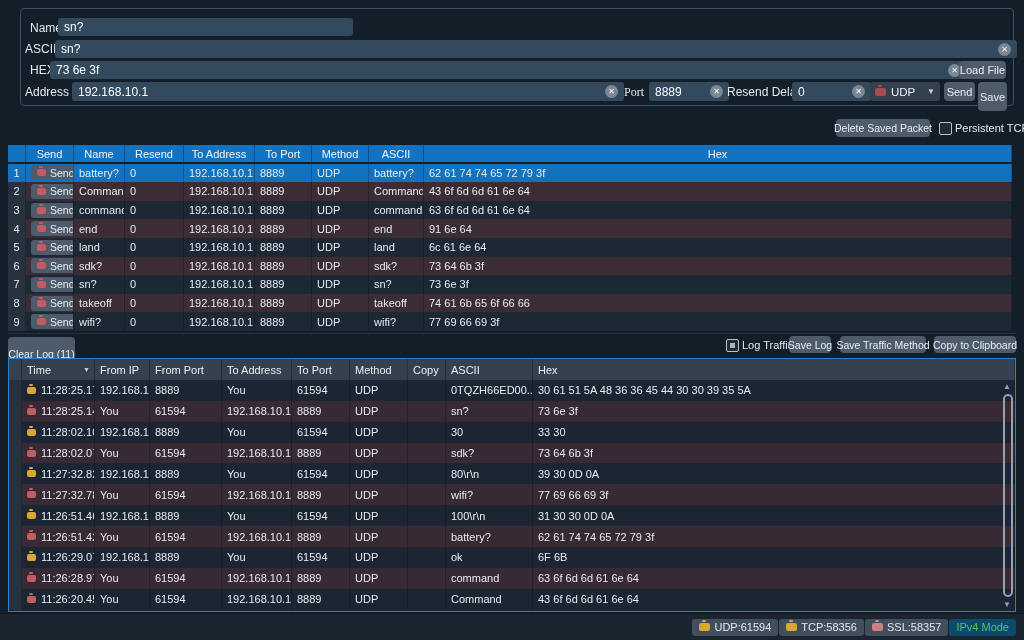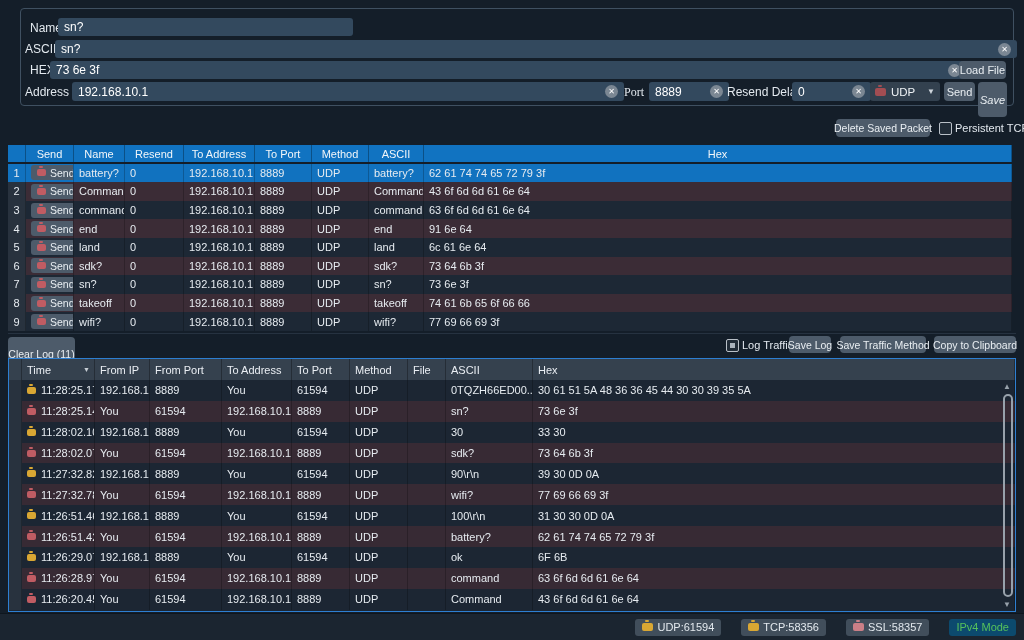--- a/index.html
+++ b/index.html
@@ -76,21 +76,21 @@
   
   .vscroll{position:absolute;right:2px;top:23px;bottom:2px;width:12px;}
   .vscroll .sarr{position:absolute;left:0;width:12px;text-align:center;font-size:8px;color:#97a1ab;}
   .vscroll .up{top:0;} .vscroll .down{bottom:0;}
   .vscroll .thumb{position:absolute;left:2px;top:12px;bottom:12px;width:6px;
                   border:2px solid #97a1ab;border-radius:5px;}
 
   
   .statusbar{position:absolute;left:0;top:613px;width:1024px;height:27px;background:#1b2530;
              border-top:1px solid #0e161e;display:flex;align-items:center;
-             justify-content:flex-end;gap:20px;padding-right:8px;box-sizing:border-box;}
+             justify-content:flex-end;gap:1px;padding-right:8px;box-sizing:border-box;}
   .badge{height:17px;display:flex;align-items:center;gap:4px;background:#414e5b;
          border-radius:3px;padding:0 7px;font-size:11px;color:#e3e9ee;}
   .badge.mode{background:#0c4a6e;color:#55c15c;}
 </style>
 </head>
 <body>
 
 <div class="app">
 
   <div class="form-panel"></div>
@@ -127,21 +127,21 @@
   <div class="inp" style="left:792px;top:82px;width:67px;height:19px;">
     <span class="val">0</span>
     <span class="xbtn">✕</span>
   </div>
   <div class="combo" style="left:870px;top:82px;width:70px;height:19px;box-sizing:border-box;">
     <span class="bc bc-dkred" style="margin-right:5px;"></span>
     <span>UDP</span>
     <span class="arrow">▼</span>
   </div>
   <div class="btn" style="left:944px;top:82px;width:31px;height:19px;">Send</div>
-  <div class="btn" style="left:978px;top:82px;width:29px;height:35px;font-style:italic;">Save</div>
+  <div class="btn" style="left:978px;top:82px;width:29px;height:29px;">Save</div>
 
   <div class="btn" style="left:836px;top:119px;width:94px;height:18px;font-size:10.5px;">Delete Saved Packet</div>
   <span class="cb" style="left:939px;top:122px;"></span>
   <div class="flabel" style="left:955px;top:122px;font-size:11px;">Persistent TCP</div>
 
   <div class="stable">
     <div class="hrow">
       <div class="cell"></div>
       <div class="cell">Send</div>
       <div class="cell">Name</div>
@@ -223,21 +223,21 @@
         <div class="cell"></div>
         <div class="cell">
           <span>Time</span>
           <span class="sortarrow">▼</span>
         </div>
         <div class="cell">From IP</div>
         <div class="cell">From Port</div>
         <div class="cell">To Address</div>
         <div class="cell">To Port</div>
         <div class="cell">Method</div>
-        <div class="cell">File</div>
+        <div class="cell">Copy</div>
         <div class="cell">ASCII</div>
         <div class="cell">Hex</div>
       </div>
     <div class="lrow drk"><div class="cell corner"></div><div class="cell">
             <div class="bc sm bc-gold" style="margin-right: 5px;"></div>
             <span>11:28:25.175</span>
           </div><div class="cell">192.168.1...</div><div class="cell">8889</div><div class="cell">You</div><div class="cell">61594</div><div class="cell">UDP</div><div class="cell"></div><div class="cell">0TQZH66ED00...</div><div class="cell">30 61 51 5A 48 36 36 45 44 30 30 39 35 5A</div></div>
         <div class="lrow alt"><div class="cell corner"></div><div class="cell">
             <div class="bc sm bc-red" style="margin-right: 5px;"></div>
             <span>11:28:25.142</span>
@@ -246,21 +246,21 @@
             <div class="bc sm bc-gold" style="margin-right: 5px;"></div>
             <span>11:28:02.106</span>
           </div><div class="cell">192.168.1...</div><div class="cell">8889</div><div class="cell">You</div><div class="cell">61594</div><div class="cell">UDP</div><div class="cell"></div><div class="cell">30</div><div class="cell">33 30</div></div>
         <div class="lrow alt"><div class="cell corner"></div><div class="cell">
             <div class="bc sm bc-red" style="margin-right: 5px;"></div>
             <span>11:28:02.073</span>
           </div><div class="cell">You</div><div class="cell">61594</div><div class="cell">192.168.10.1</div><div class="cell">8889</div><div class="cell">UDP</div><div class="cell"></div><div class="cell">sdk?</div><div class="cell">73 64 6b 3f</div></div>
         <div class="lrow drk"><div class="cell corner"></div><div class="cell">
             <div class="bc sm bc-gold" style="margin-right: 5px;"></div>
             <span>11:27:32.826</span>
-          </div><div class="cell">192.168.1...</div><div class="cell">8889</div><div class="cell">You</div><div class="cell">61594</div><div class="cell">UDP</div><div class="cell"></div><div class="cell">90\r\n</div><div class="cell">39 30 0D 0A</div></div>
+          </div><div class="cell">192.168.1...</div><div class="cell">8889</div><div class="cell">You</div><div class="cell">61594</div><div class="cell">UDP</div><div class="cell"></div><div class="cell">80\r\n</div><div class="cell">39 30 0D 0A</div></div>
         <div class="lrow alt"><div class="cell corner"></div><div class="cell">
             <div class="bc sm bc-red" style="margin-right: 5px;"></div>
             <span>11:27:32.783</span>
           </div><div class="cell">You</div><div class="cell">61594</div><div class="cell">192.168.10.1</div><div class="cell">8889</div><div class="cell">UDP</div><div class="cell"></div><div class="cell">wifi?</div><div class="cell">77 69 66 69 3f</div></div>
         <div class="lrow drk"><div class="cell corner"></div><div class="cell">
             <div class="bc sm bc-gold" style="margin-right: 5px;"></div>
             <span>11:26:51.464</span>
           </div><div class="cell">192.168.1...</div><div class="cell">8889</div><div class="cell">You</div><div class="cell">61594</div><div class="cell">UDP</div><div class="cell"></div><div class="cell">100\r\n</div><div class="cell">31 30 30 0D 0A</div></div>
         <div class="lrow alt"><div class="cell corner"></div><div class="cell">
             <div class="bc sm bc-red" style="margin-right: 5px;"></div>

